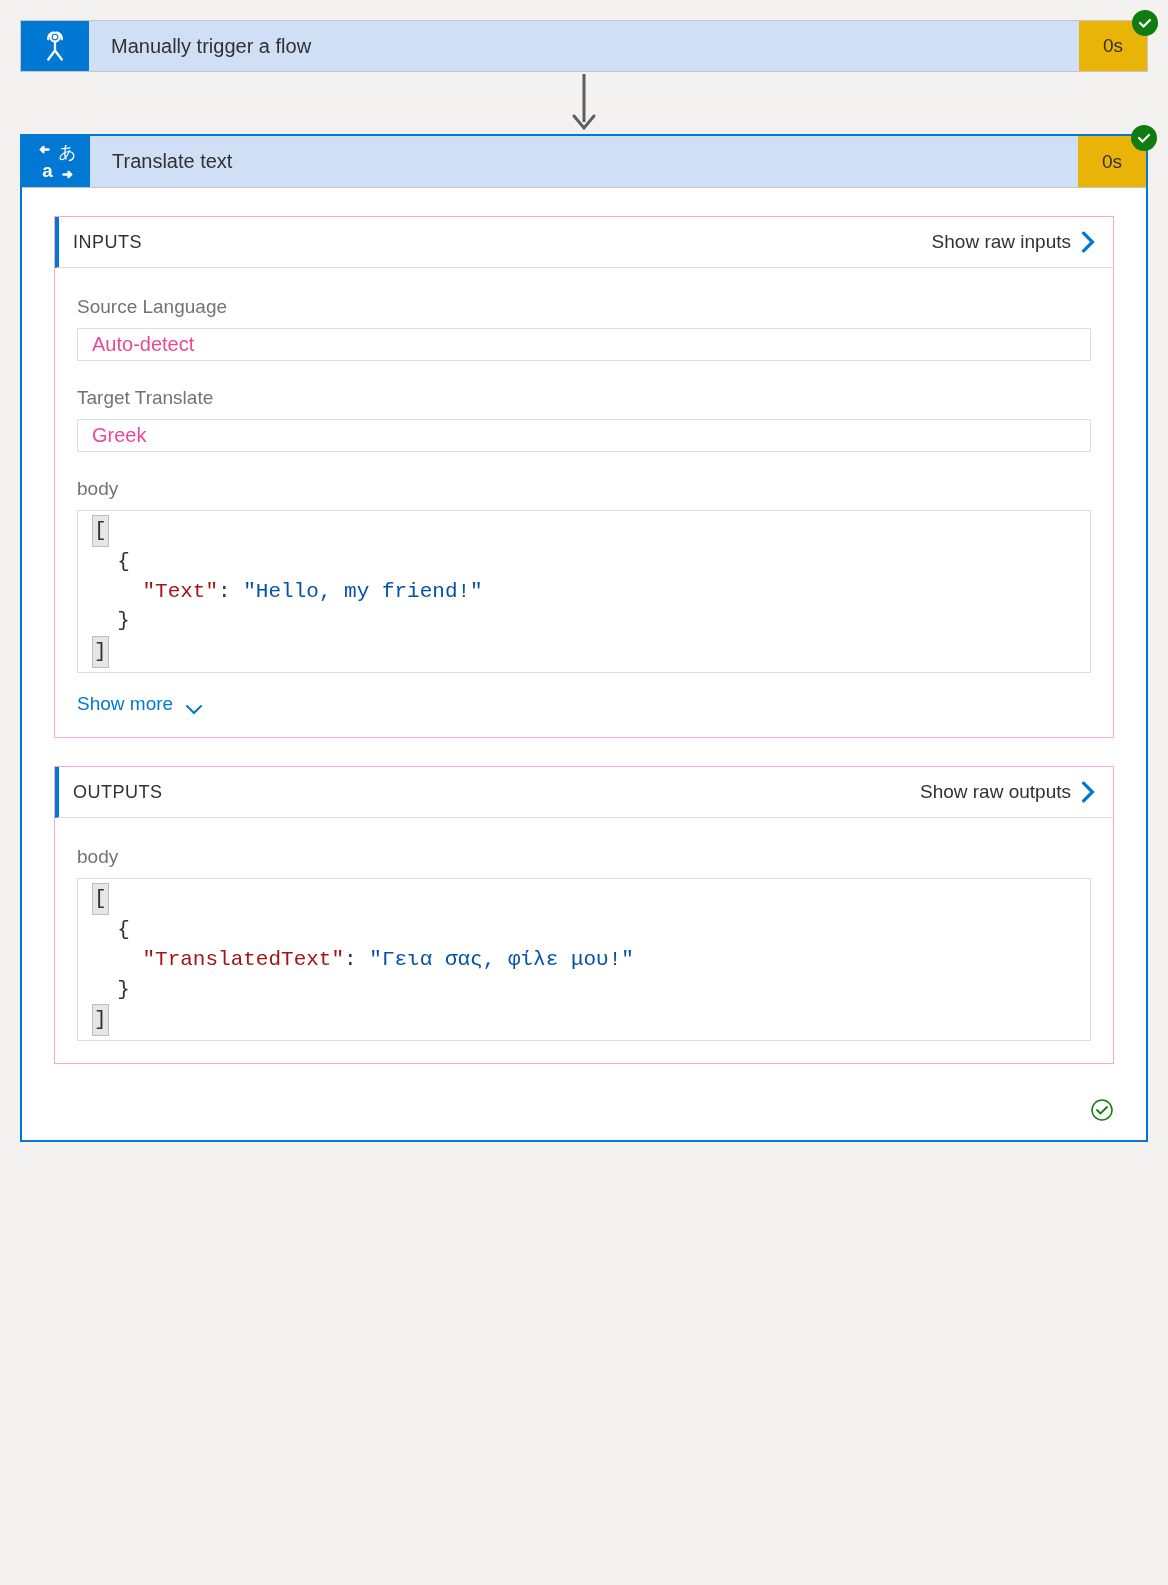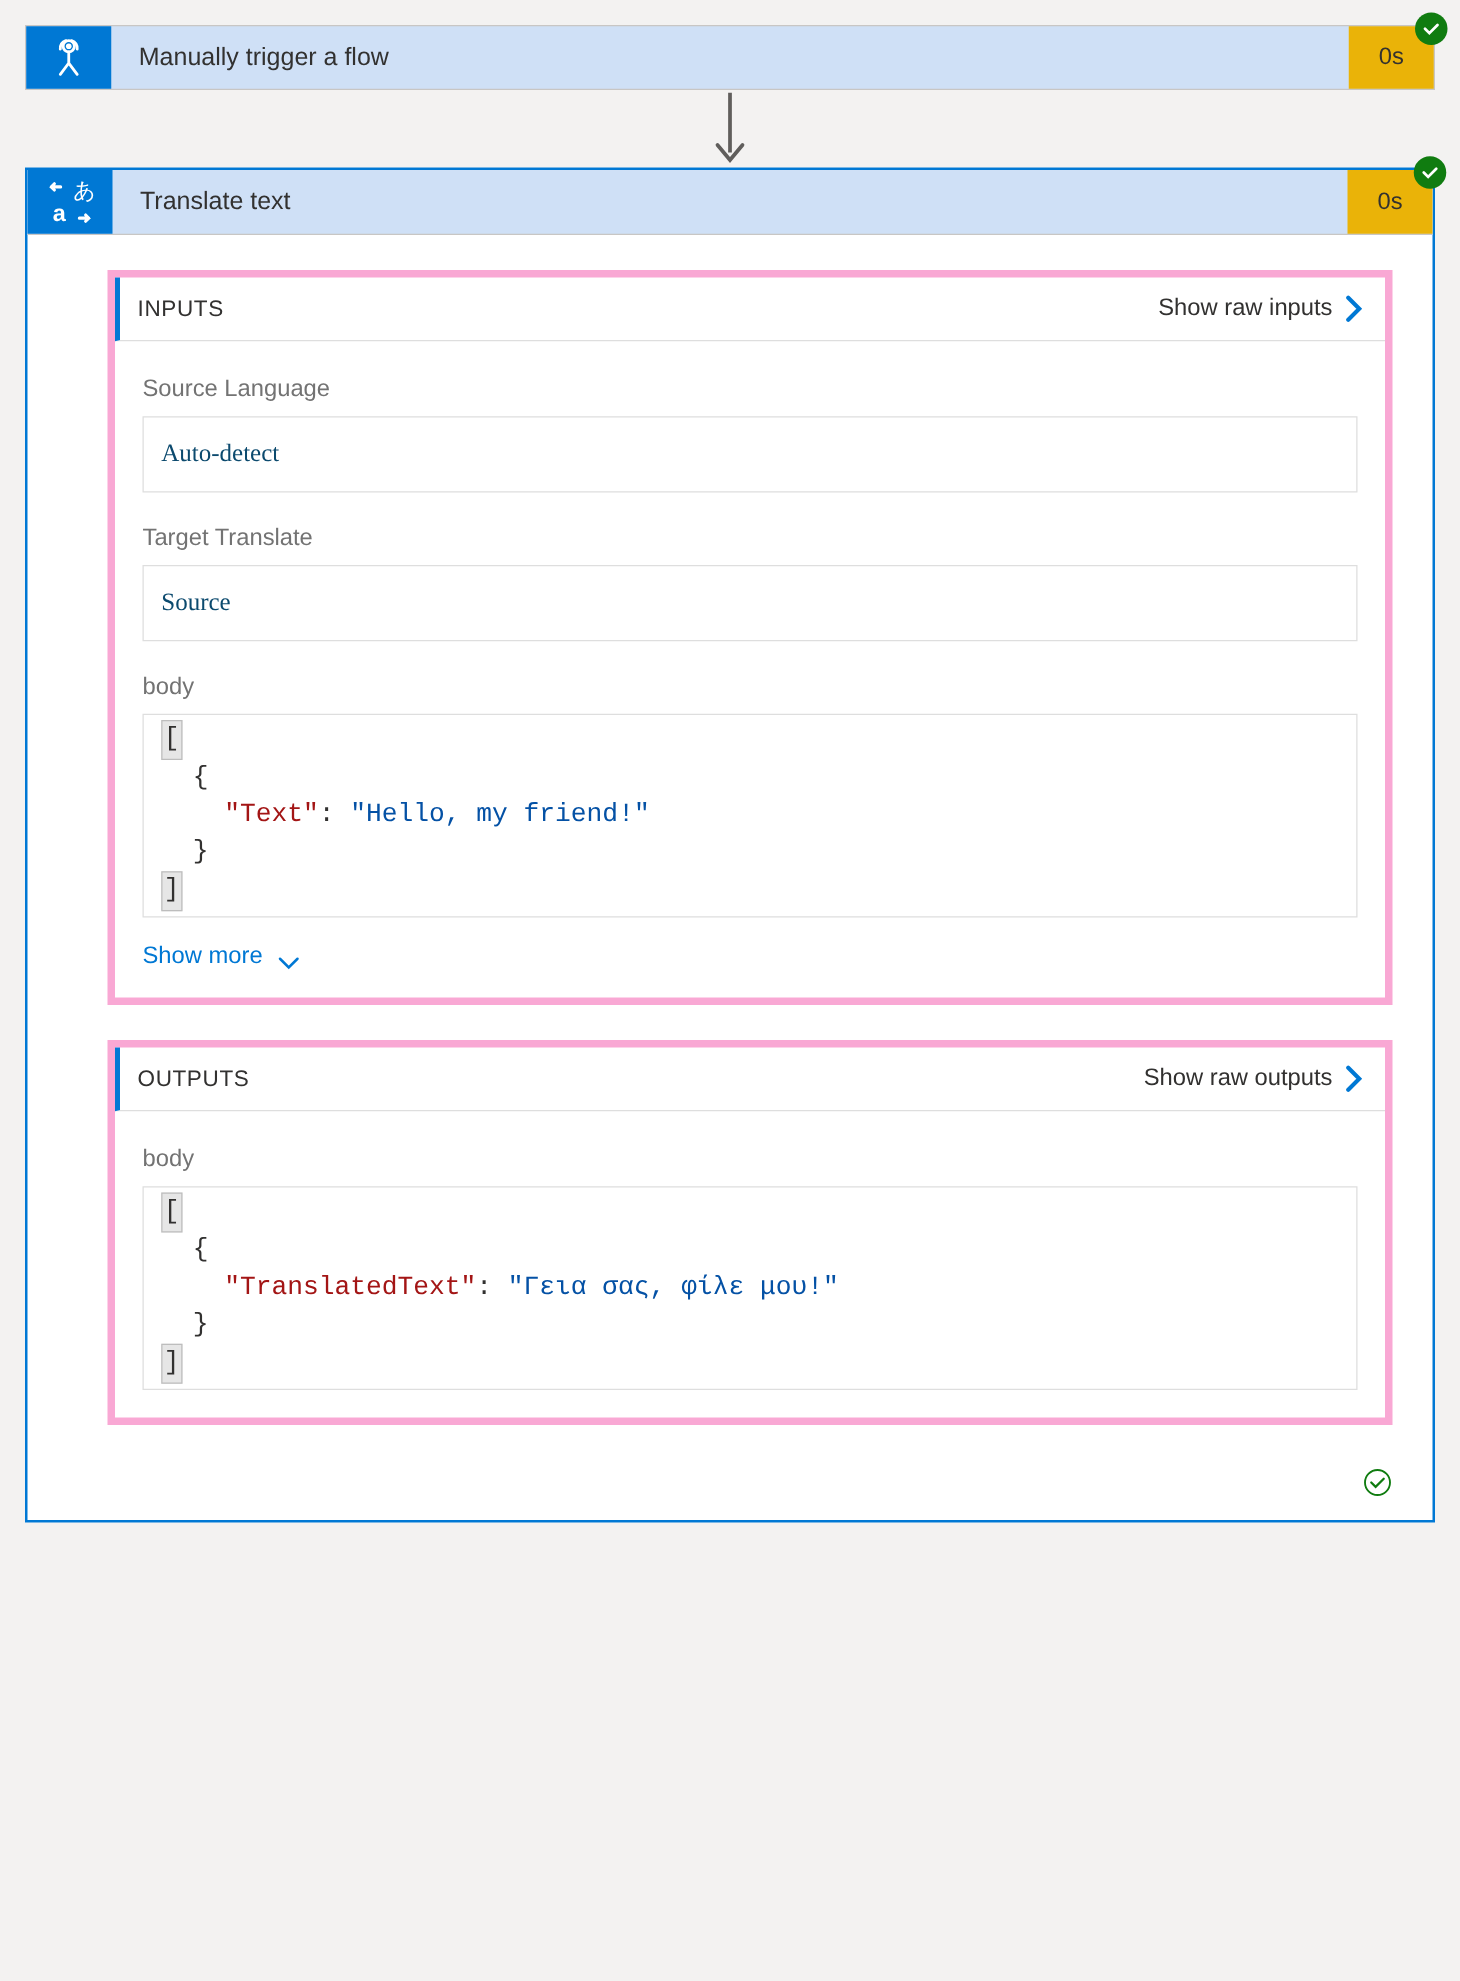--- a/index.html
+++ b/index.html
@@ -73,23 +73,22 @@
   }
   .expanded-card .flow-card {
     border: none;
     border-bottom: 1px solid #c8c6c4;
     background: #cfe0f6;
   }
   .section-body {
     padding: 28px 32px 20px 32px;
   }
   .panel {
-    border: 6px solid #f9a8d4;
+    border: 1px solid #f9a8d4;
     margin-bottom: 28px;
-    margin-left: 32px;
   }
   .panel-header {
     display: flex;
     align-items: center;
     border-bottom: 1px solid #dedede;
     border-left: 4px solid #0078d4;
     padding: 14px 18px 14px 14px;
   }
   .panel-header-title {
     flex: 1;
@@ -110,24 +109,24 @@
   .panel-content {
     padding: 28px 22px 22px 22px;
   }
   .field-label {
     font-size: 19px;
     color: #737373;
     margin-bottom: 10px;
   }
   .field-box {
     border: 1px solid #dedede;
-    padding: 18px 14px;
-    font-family: Liberation Serif, serif;
+    padding: 4px 14px;
+    font-family: Liberation Sans, sans-serif;
     font-size: 20px;
-    color: #0c4a6e;
+    color: #ec4899;
     margin-bottom: 26px;
   }
   .json-box {
     border: 1px solid #dedede;
     background: #fff;
     font-family: Consolas, "Courier New", monospace;
     font-size: 21px;
     line-height: 1.42;
     padding: 4px 0 4px 0;
   }
@@ -213,21 +212,21 @@
           <svg viewBox="0 0 12 20">
               <path d="M2 2 L10 10 L2 18" stroke="#0078d4" stroke-width="3" fill="none" stroke-linecap="round"></path>
             </svg>
         </div>
       </div>
       <div class="panel-content">
         <div class="field-label">Source Language</div>
         <div class="field-box">Auto-detect</div>
 
         <div class="field-label">Target Translate</div>
-        <div class="field-box">Source</div>
+        <div class="field-box">Greek</div>
 
         <div class="field-label">body</div>
         <div class="json-box">
           <div class="json-line"><span class="json-bracket-hl">[</span></div>
           <div class="json-line">  {</div>
           <div class="json-line">    <span class="json-key">"Text"</span>: <span class="json-string">"Hello, my friend!"</span></div>
           <div class="json-line">  }</div>
           <div class="json-line"><span class="json-bracket-hl">]</span></div>
         </div>
 

